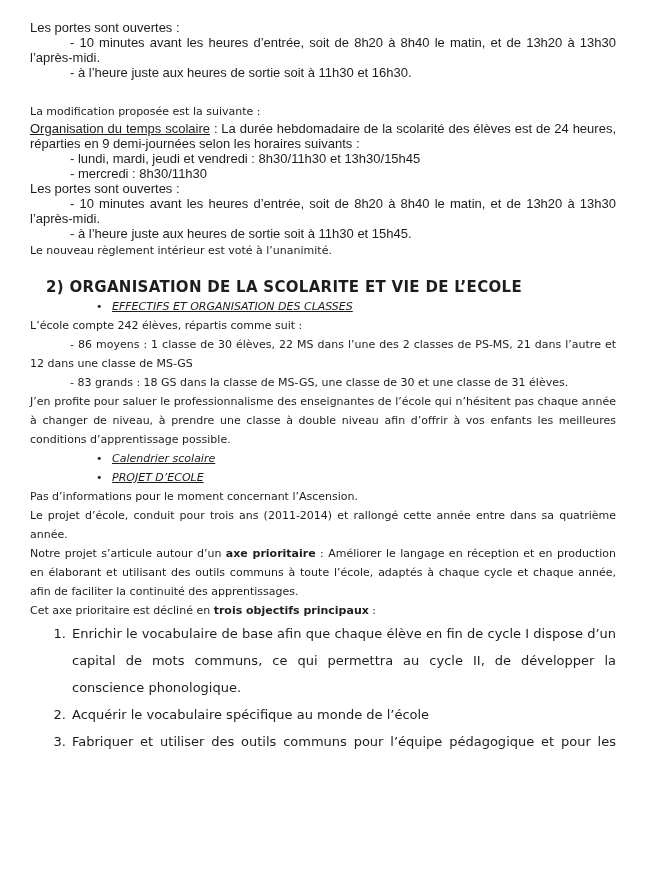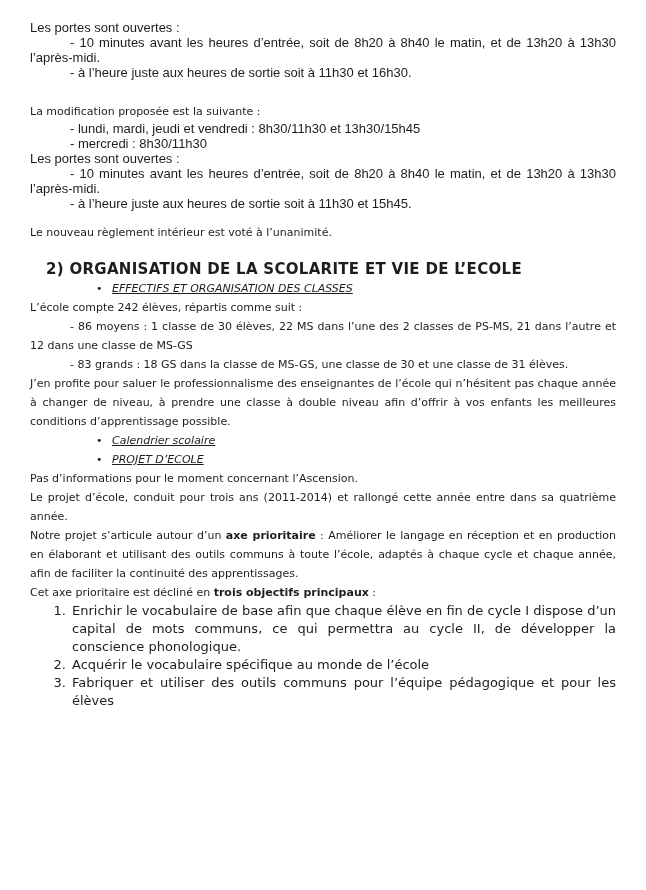--- a/index.html
+++ b/index.html
@@ -30,41 +30,41 @@
     font-size: 11px;
     line-height: 19px;
   }
   .just { text-align: justify; }
   .indent { text-indent: 40px; }
   .u { text-decoration: underline; }
   .b { font-weight: bold; }
   .i { font-style: italic; }
   .sp-lg { margin-top: 22px; }
   .sp-md { }
-  .sp-sm { margin-top: 12px; }
+  .sp-sm { }
   .heading {
     font-weight: bold;
     margin-left: 16px;
     margin-top: 18px;
     font-size: 15px;
     letter-spacing: 0.3px;
   }
   .bullet-line {
     margin-left: 66px;
   }
   .bullet-line .bullet-char {
     display: inline-block;
     width: 16px;
   }
   ol.objectives {
     margin: 0;
     padding-left: 40px;
     font-family: "DejaVu Sans", sans-serif;
     font-size: 13px;
-    line-height: 18px;
+    line-height: 27px;
   }
   ol.objectives li {
     text-align: justify;
     padding-left: 2px;
   }
   .page-number {
     position: absolute;
     top: 843px;
     right: 38px;
     font-family: "DejaVu Sans", sans-serif;
@@ -74,20 +74,21 @@
 </head>
 <body>
 
 <div class="page">
 
   <p class="arial">Les portes sont ouvertes :</p>
   <p class="arial just indent">- 10 minutes avant les heures d’entrée, soit de 8h20 à 8h40 le matin, et de 13h20 à 13h30 l’après-midi.</p>
   <p class="arial indent">- à l’heure juste aux heures de sortie soit à 11h30 et 16h30.</p>
 
   <p class="comic sp-lg">La modification proposée est la suivante :</p>
+  <p class="arial just"><span class="u">Organisation du temps scolaire</span><span> : La durée hebdomadaire de la scolarité des élèves est de 24 heures, réparties en 9 demi-journées selon les horaires suivants :</span></p>
   <p class="arial indent">- lundi, mardi, jeudi et vendredi : 8h30/11h30 et 13h30/15h45</p>
   <p class="arial indent">- mercredi : 8h30/11h30</p>
   <p class="arial">Les portes sont ouvertes :</p>
   <p class="arial just indent">- 10 minutes avant les heures d’entrée, soit de 8h20 à 8h40 le matin, et de 13h20 à 13h30 l’après-midi.</p>
   <p class="arial indent">- à l’heure juste aux heures de sortie soit à 11h30 et 15h45.</p>
 
   <p class="comic sp-sm">Le nouveau règlement intérieur est voté à l’unanimité.</p>
 
   <p class="comic heading">2) ORGANISATION DE LA SCOLARITE ET VIE DE L’ECOLE</p>
 

